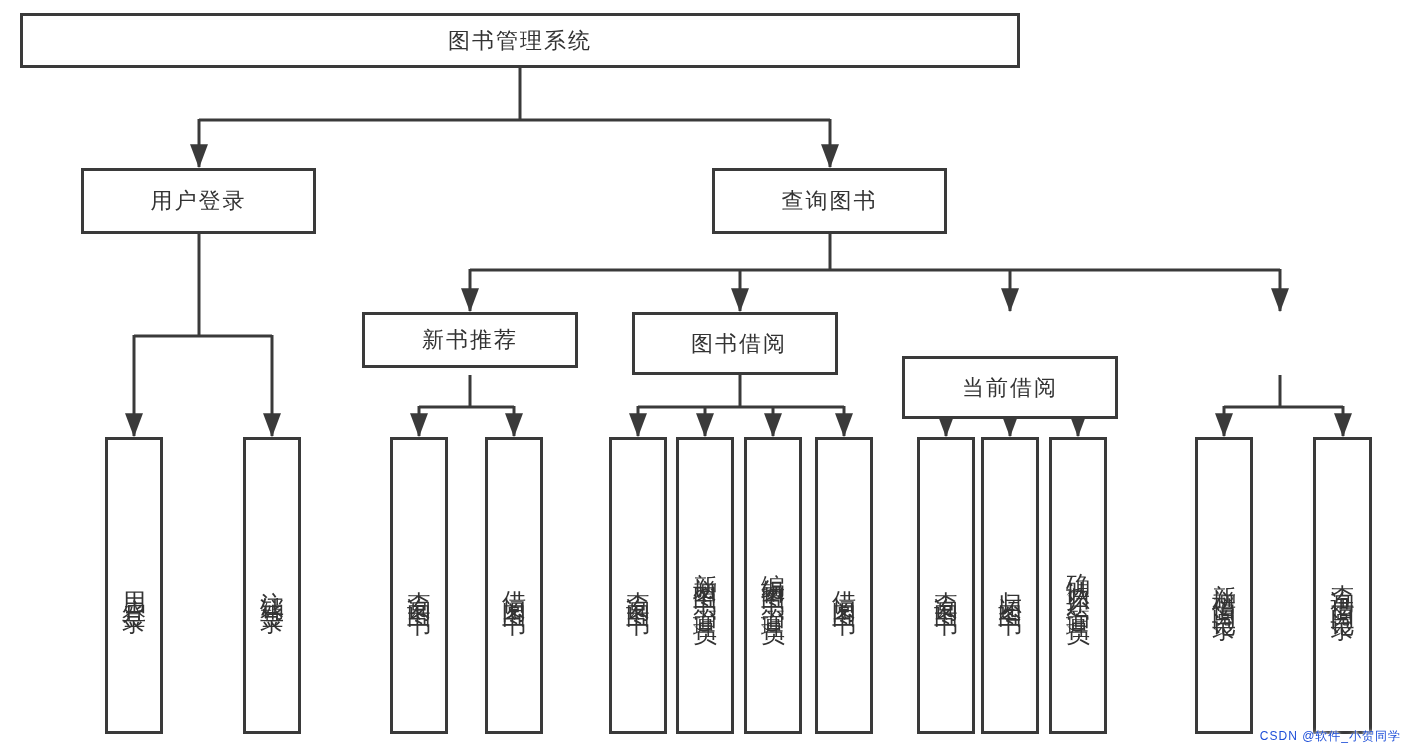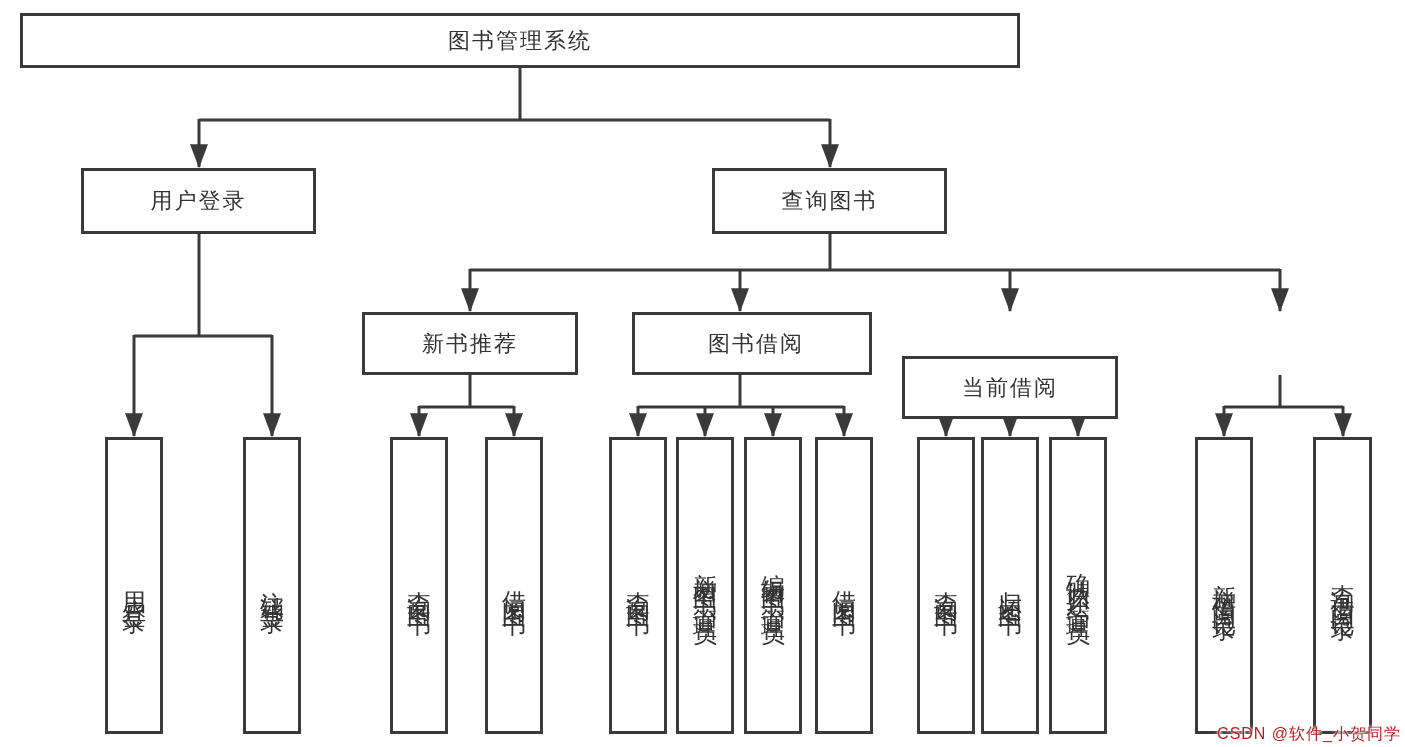--- a/index.html
+++ b/index.html
@@ -12,22 +12,22 @@
   .node{
     position:absolute;box-sizing:border-box;border:3px solid #3a3a3a;background:#ffffff;
     display:flex;align-items:center;justify-content:center;
   }
   .hnode span{font-size:22px;letter-spacing:2px;white-space:nowrap;}
   .vnode span{
     writing-mode:vertical-rl;text-orientation:mixed;
     font-size:24px;letter-spacing:7px;line-height:1;
   }
   .watermark{
-    position:absolute;right:4px;bottom:2px;font-size:16px;letter-spacing:1px;
-    color:#b91c1c;white-space:nowrap;
+    position:absolute;right:4px;bottom:2px;font-size:12px;letter-spacing:1px;
+    color:#1d4ed8;white-space:nowrap;
     text-shadow:0 0 2px #ffffff,0 0 4px #ffffff,1px 1px 2px #ffffff;
   }
 </style>
 </head>
 <body>
 
 <div class="canvas">
 
   <svg class="connectors" width="1405" height="747" viewBox="0 0 1405 747">
     <defs>
@@ -95,24 +95,24 @@
     <span>图书管理系统</span>
   </div>
 
   <div class="node hnode" style="left:81px;top:168px;width:235px;height:66px;">
     <span>用户登录</span>
   </div>
   <div class="node hnode" style="left:712px;top:168px;width:235px;height:66px;">
     <span>查询图书</span>
   </div>
 
-  <div class="node hnode" style="left:362px;top:312px;width:216px;height:63px;">
+  <div class="node hnode" style="left:362px;top:312px;width:216px;height:56px;">
     <span>新书推荐</span>
   </div>
-  <div class="node hnode" style="left:632px;top:312px;width:240px;height:63px;padding-left:8px;">
+  <div class="node hnode" style="left:632px;top:312px;width:206px;height:63px;padding-left:8px;">
     <span>图书借阅</span>
   </div>
   <div class="node hnode" style="left:902px;top:312px;width:216px;height:63px;margin-top:44px;">
     <span>当前借阅</span>
   </div>
 
   <div class="node vnode" style="left:105px;top:437px;width:58px;height:297px;">
     <span>用户登录</span>
   </div>
   <div class="node vnode" style="left:243px;top:437px;width:58px;height:297px;">

